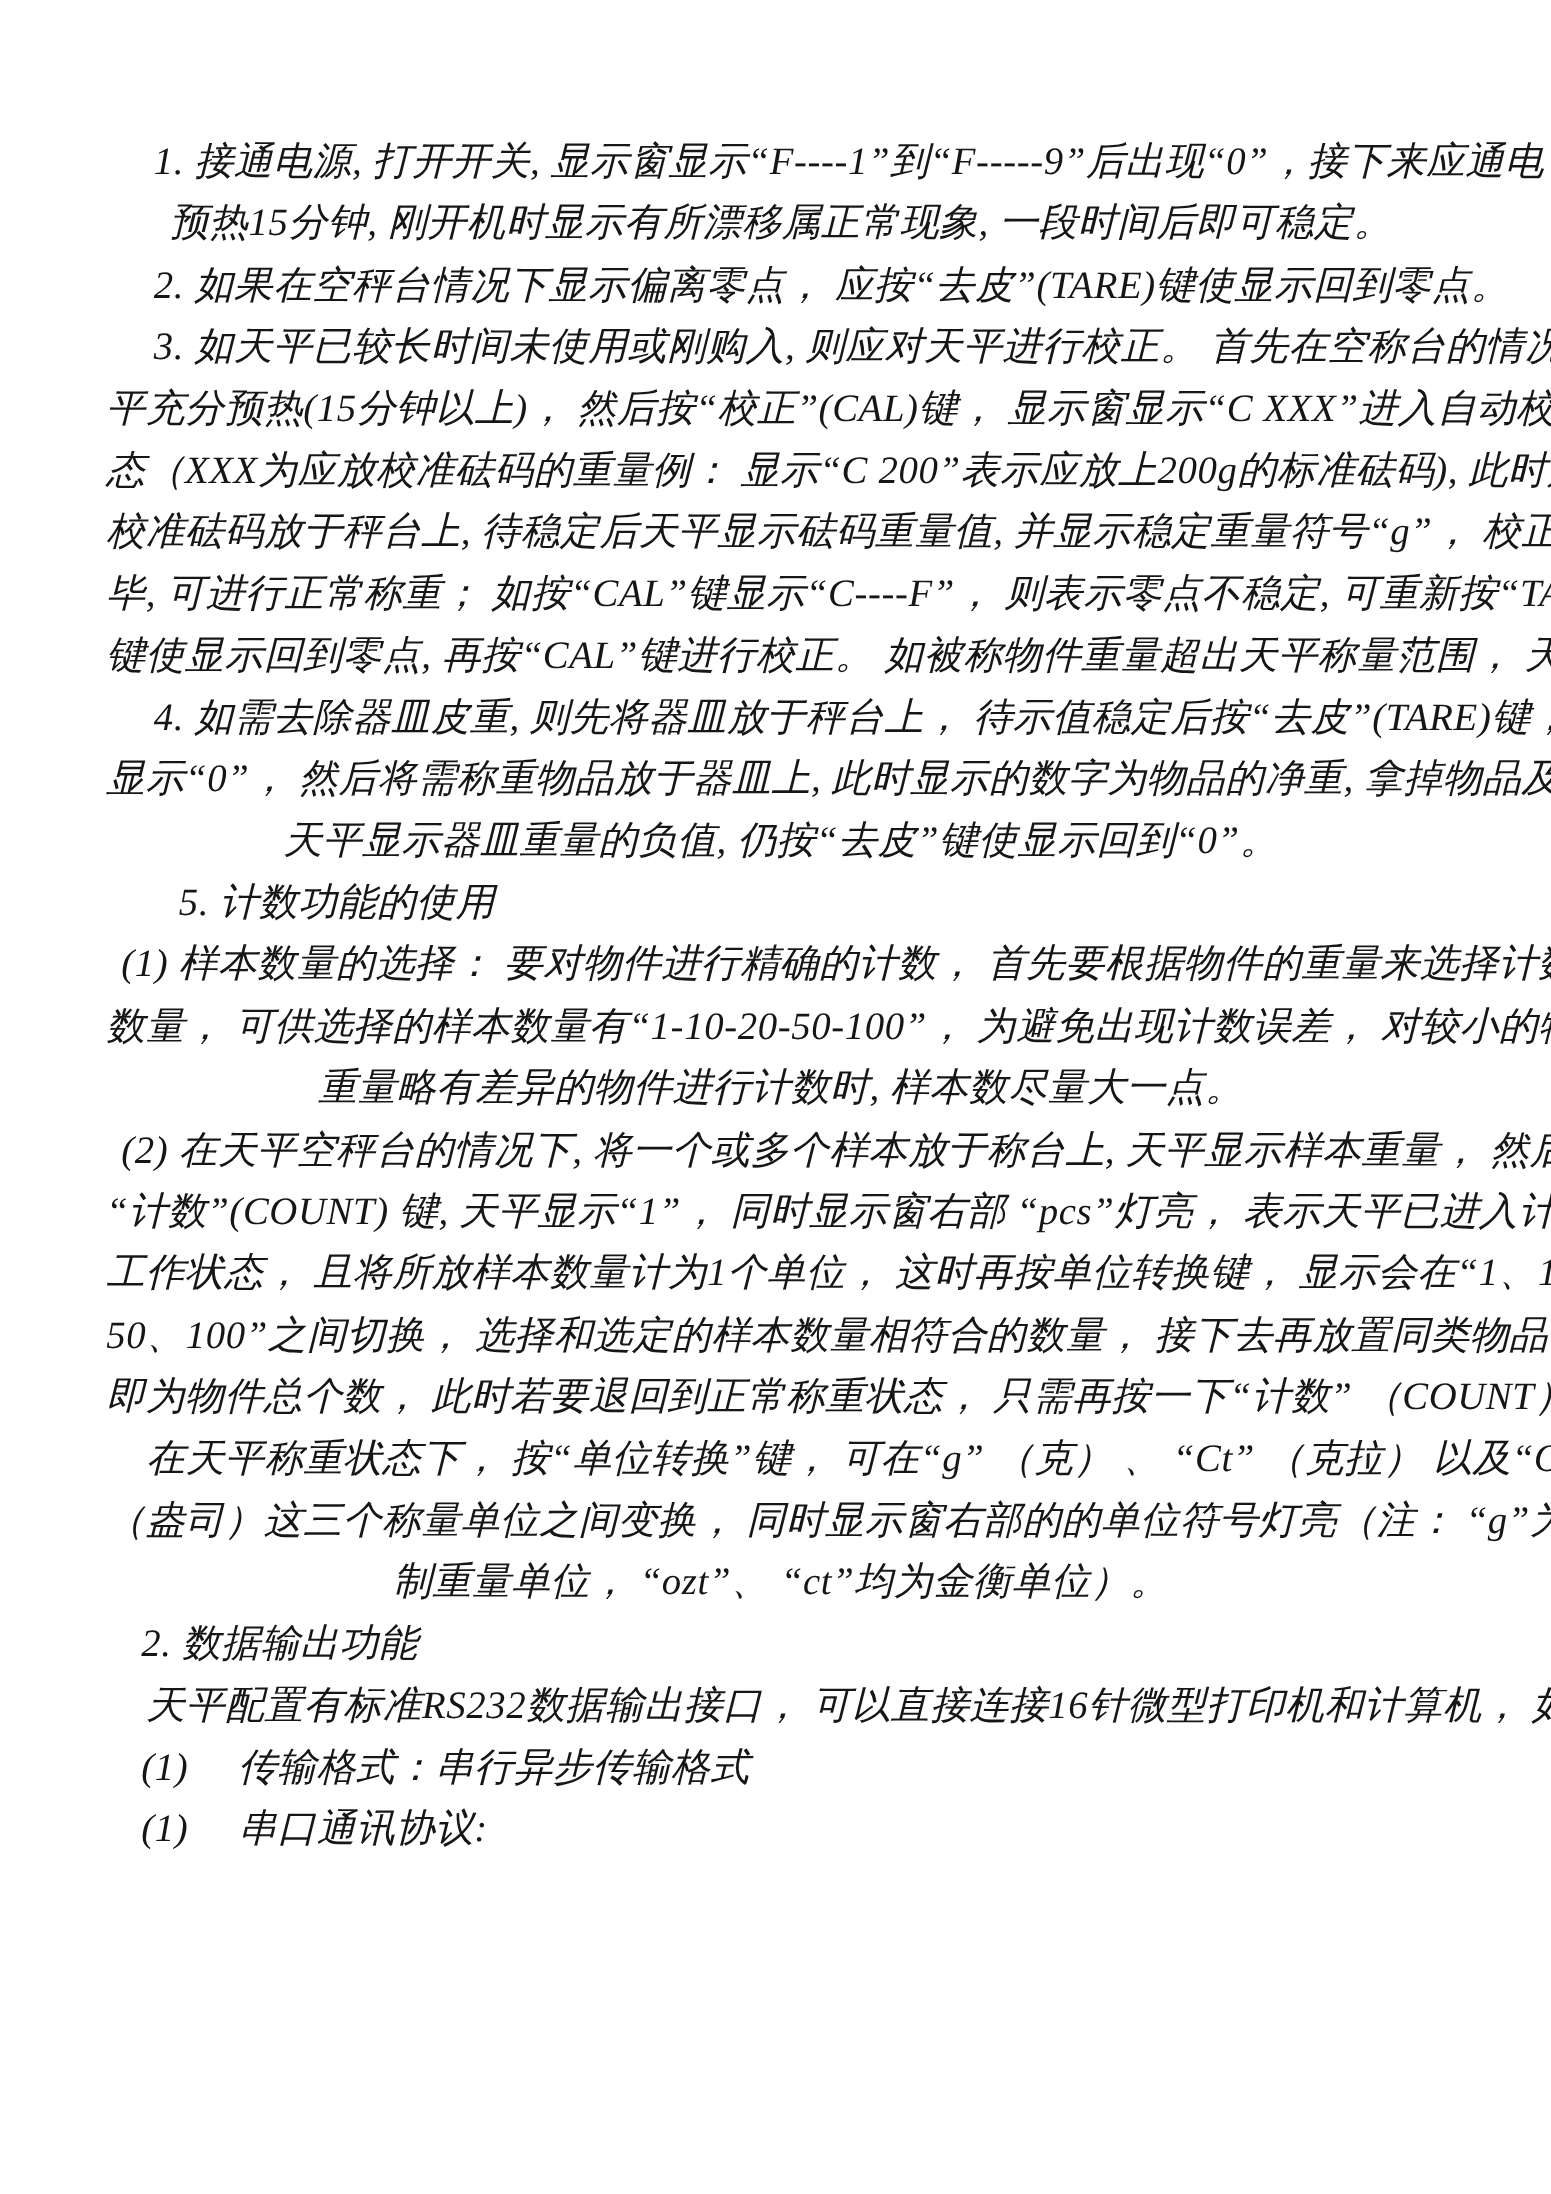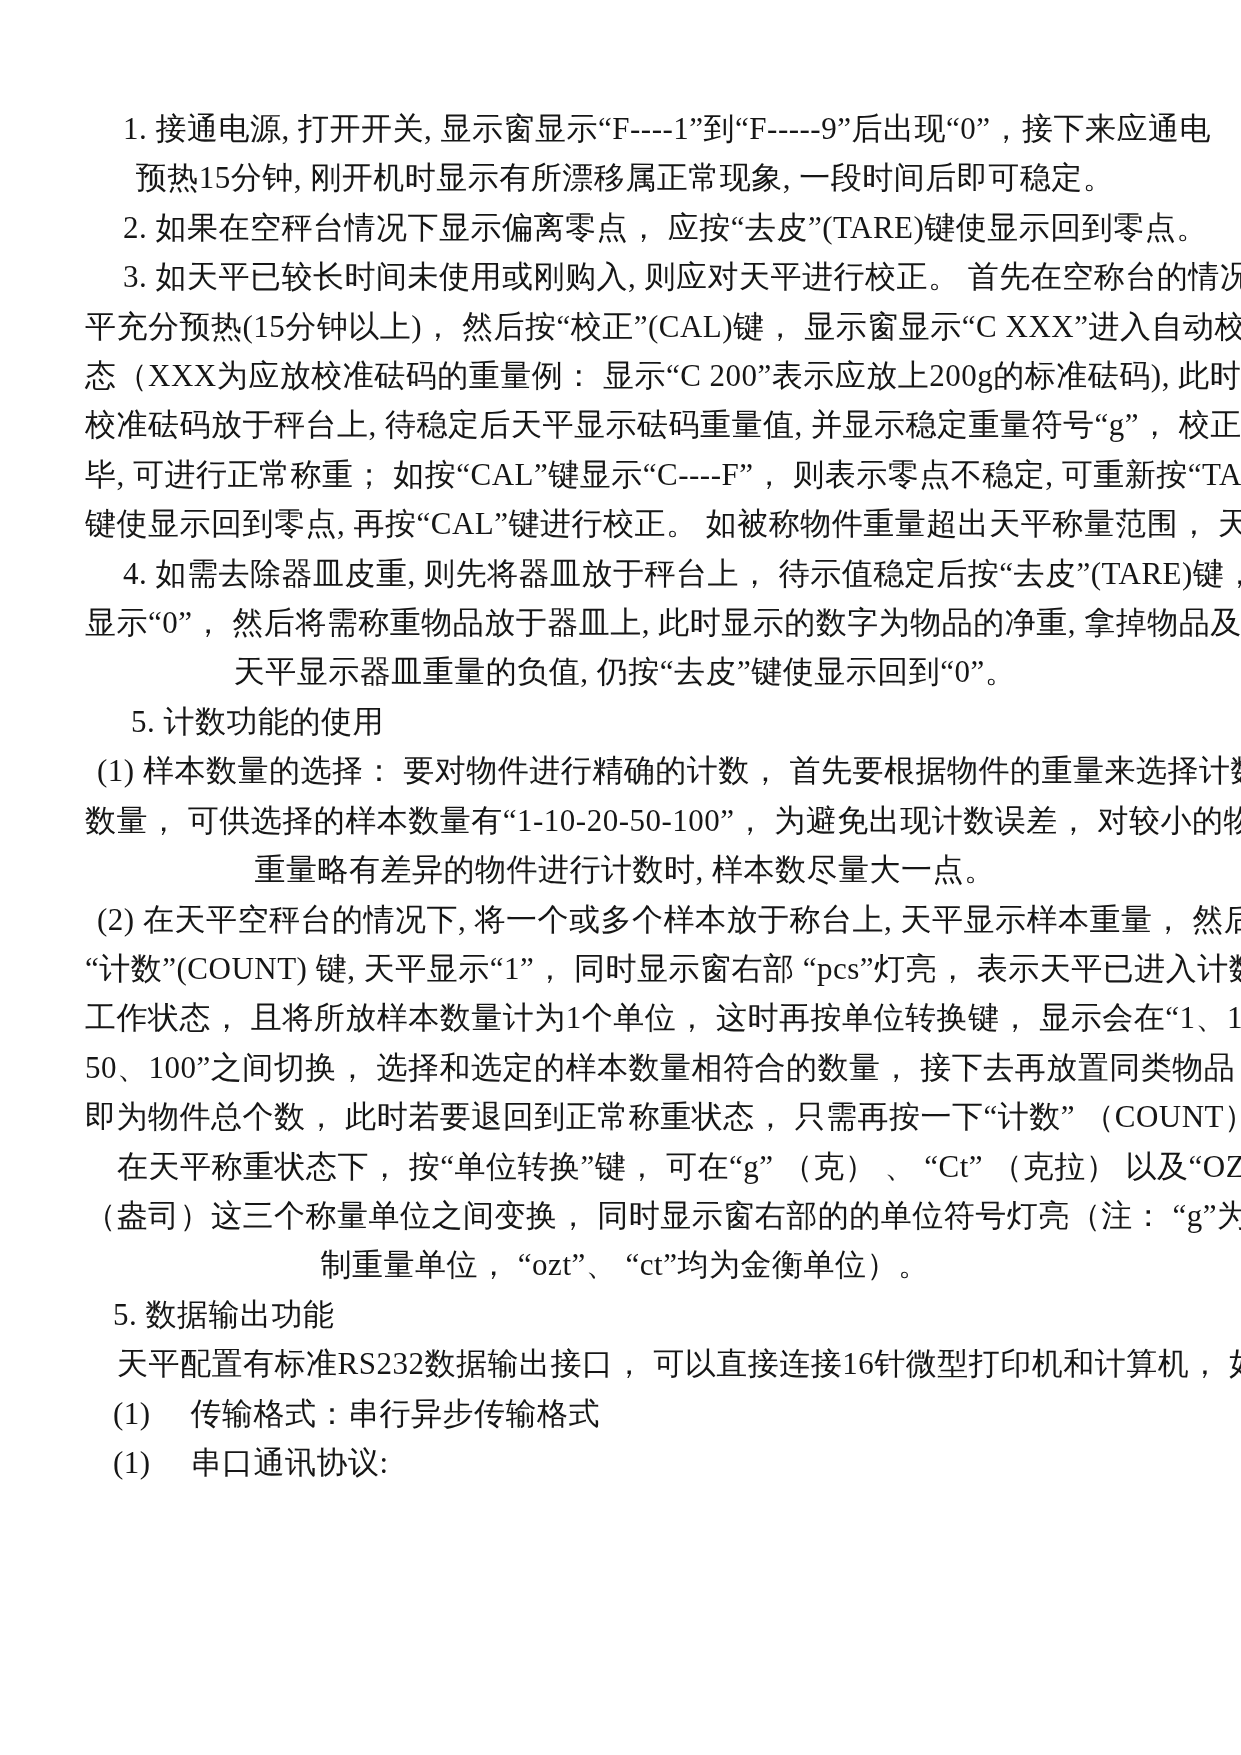--- a/index.html
+++ b/index.html
@@ -16,27 +16,28 @@
     padding: 104px 76px 0 85px;
     overflow: hidden;
     font-family: "Liberation Serif", "DejaVu Serif", serif;
     font-size: 31px;
     line-height: 49.4px;
     color: #161616;
   }
   .line {
     white-space: nowrap;
     letter-spacing: 0.5px;
+    font-style: italic;
   }
   
   .in0 { margin-left: 0; text-align: center; }
   .in1 { margin-left: 38px; }   
   .in2 { margin-left: 28px; }   
   .in3 { margin-left: 12px; }   
-  .in4 { margin-left: 46px; }   
+  .in4 { margin-left: 58px; }   
   .in5 { margin-left: 32px; }   
 </style>
 </head>
 <body>
 
 <div class="page">
   <div class="line in1">1. 接通电源, 打开开关, 显示窗显示“F----1”到“F-----9”后出现“0”，接下来应通电</div>
   <div class="line in0">预热15分钟, 刚开机时显示有所漂移属正常现象, 一段时间后即可稳定。</div>
   <div class="line in1">2. 如果在空秤台情况下显示偏离零点， 应按“去皮”(TARE)键使显示回到零点。</div>
   <div class="line in1">3. 如天平已较长时间未使用或刚购入, 则应对天平进行校正。 首先在空称台的情况下使天</div>
@@ -53,17 +54,17 @@
   <div class="line in0">数量， 可供选择的样本数量有“1-10-20-50-100”， 为避免出现计数误差， 对较小的物件及</div>
   <div class="line in0">重量略有差异的物件进行计数时, 样本数尽量大一点。</div>
   <div class="line in3">(2) 在天平空秤台的情况下, 将一个或多个样本放于称台上, 天平显示样本重量， 然后按一下</div>
   <div class="line in0">“计数”(COUNT) 键, 天平显示“1”， 同时显示窗右部 “pcs”灯亮， 表示天平已进入计数</div>
   <div class="line in0">工作状态， 且将所放样本数量计为1个单位， 这时再按单位转换键， 显示会在“1、10、20、</div>
   <div class="line in0">50、100”之间切换， 选择和选定的样本数量相符合的数量， 接下去再放置同类物品， 显示值</div>
   <div class="line in0">即为物件总个数， 此时若要退回到正常称重状态， 只需再按一下“计数” （COUNT）键即可。</div>
   <div class="line in5">在天平称重状态下， 按“单位转换”键， 可在“g” （克） 、 “Ct” （克拉） 以及“OZt”</div>
   <div class="line in0">（盎司）这三个称量单位之间变换， 同时显示窗右部的的单位符号灯亮（注： “g”为公</div>
   <div class="line in0">制重量单位， “ozt”、 “ct”均为金衡单位）。</div>
-  <div class="line in2">5. 数据输出功能</div>
+  <div class="line in2">2. 数据输出功能</div>
   <div class="line in5">天平配置有标准RS232数据输出接口， 可以直接连接16针微型打印机和计算机， 如需与计</div>
   <div class="line in2">(1)　 传输格式：串行异步传输格式</div>
   <div class="line in2">(1)　 串口通讯协议:</div>
 </div>
 
 </body></html>

